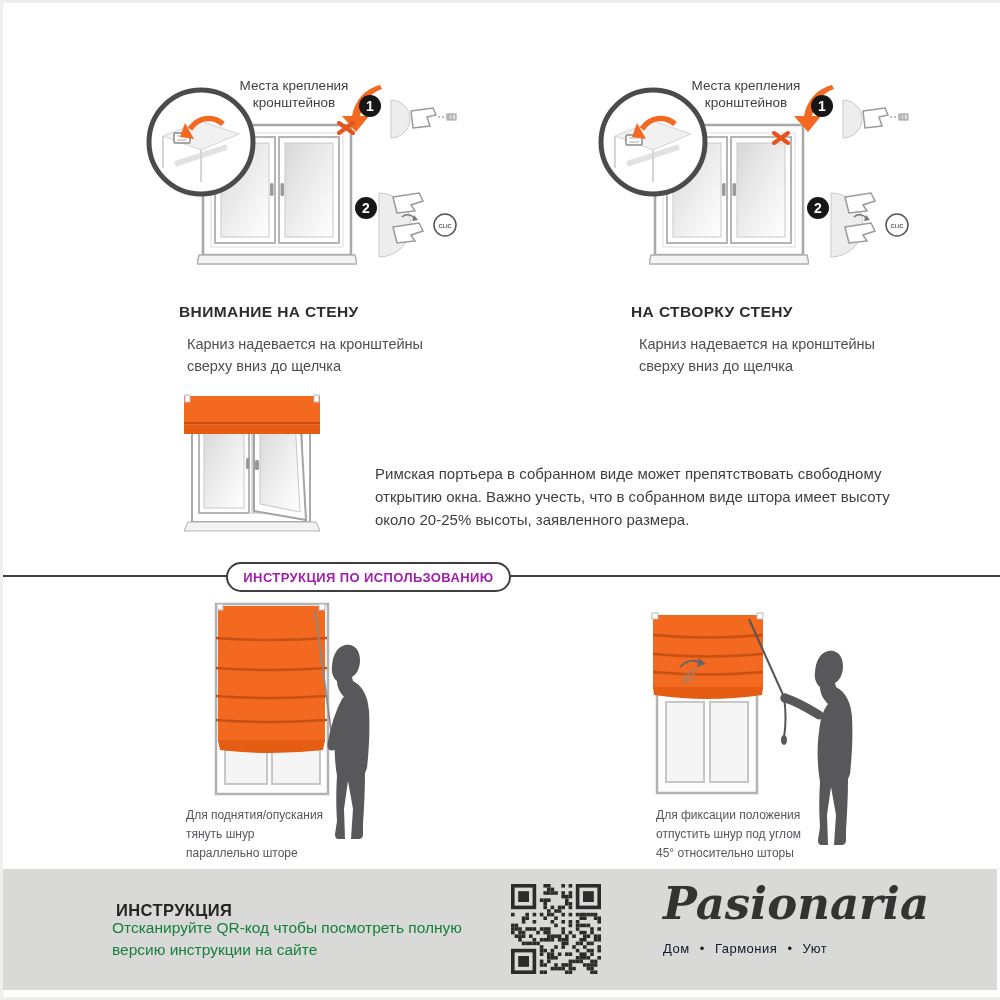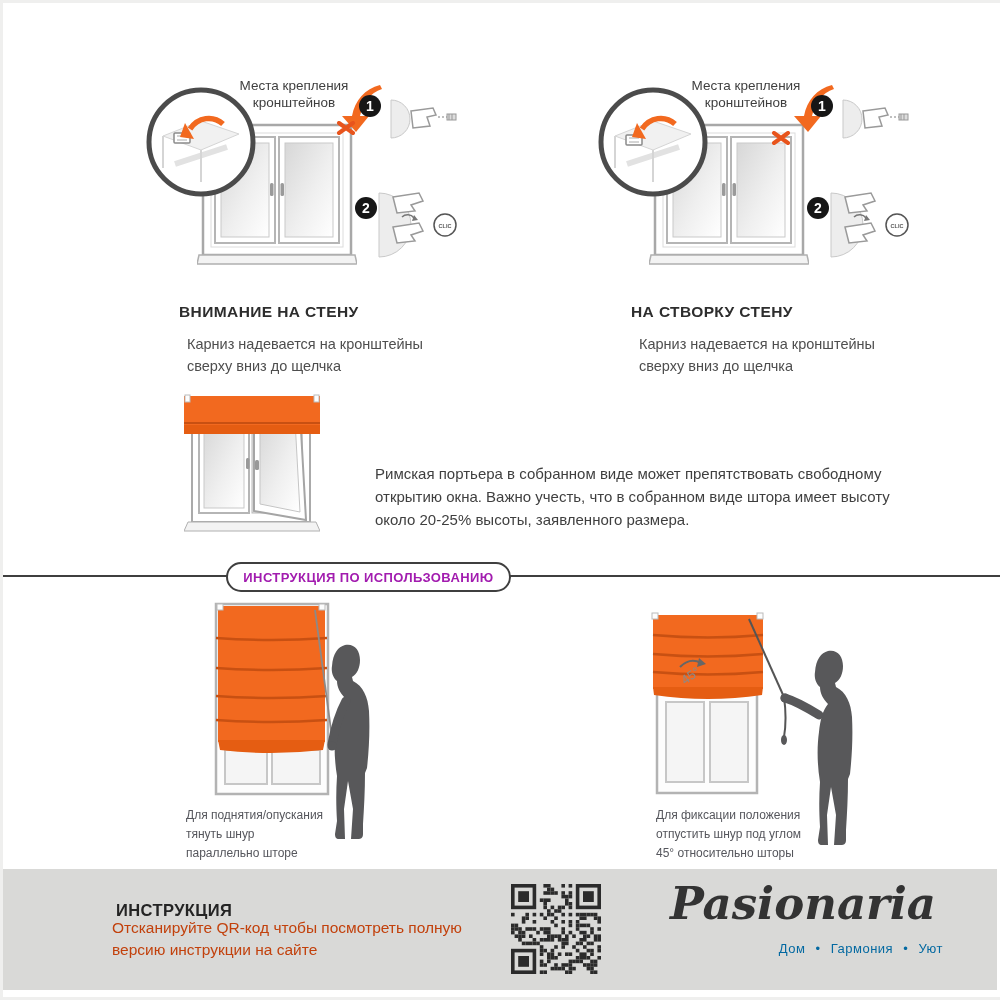--- a/index.html
+++ b/index.html
@@ -35,26 +35,26 @@
                 display:flex;align-items:center;justify-content:center;
                 font-size:13px;font-weight:bold;letter-spacing:.4px;color:#a21caf;}
 
   .caption{position:absolute;font-size:12px;line-height:19px;color:#55565c;margin:0;}
 
   
   .footer{position:absolute;left:0;top:866px;width:994px;height:121px;background:#d9d9d7;}
   .footer-title{position:absolute;left:109px;top:28px;margin:4px;font-size:16.5px;
                 font-weight:bold;letter-spacing:.4px;color:#242424;}
   .footer-body{position:absolute;left:109px;top:48px;margin:0;font-size:15.5px;
-               line-height:22px;color:#c2410c;}
-  .brand{position:absolute;left:660px;top:8px;width:280px;text-align:center;margin:0;
+               line-height:22px;color:#15803d;}
+  .brand{position:absolute;left:660px;top:8px;width:280px;text-align:left;margin:0;
          font-family:"DejaVu Serif",serif;font-style:italic;font-weight:bold;
          font-size:45px;color:#333;}
-  .tagline{position:absolute;left:660px;top:72px;width:280px;text-align:right;margin:0;
-           font-size:13px;color:#0369a1;word-spacing:6px;letter-spacing:.5px;}
+  .tagline{position:absolute;left:660px;top:72px;width:280px;text-align:left;margin:0;
+           font-size:13px;color:#0f172a;word-spacing:6px;letter-spacing:.5px;}
 </style>
 </head>
 <body>
 
 <div class="sheet">
 <div class="page">
 
 <svg width="0" height="0" style="position:absolute">
   <defs>
     <linearGradient id="glassGrad" x1="0" y1="0" x2="1" y2="1">

